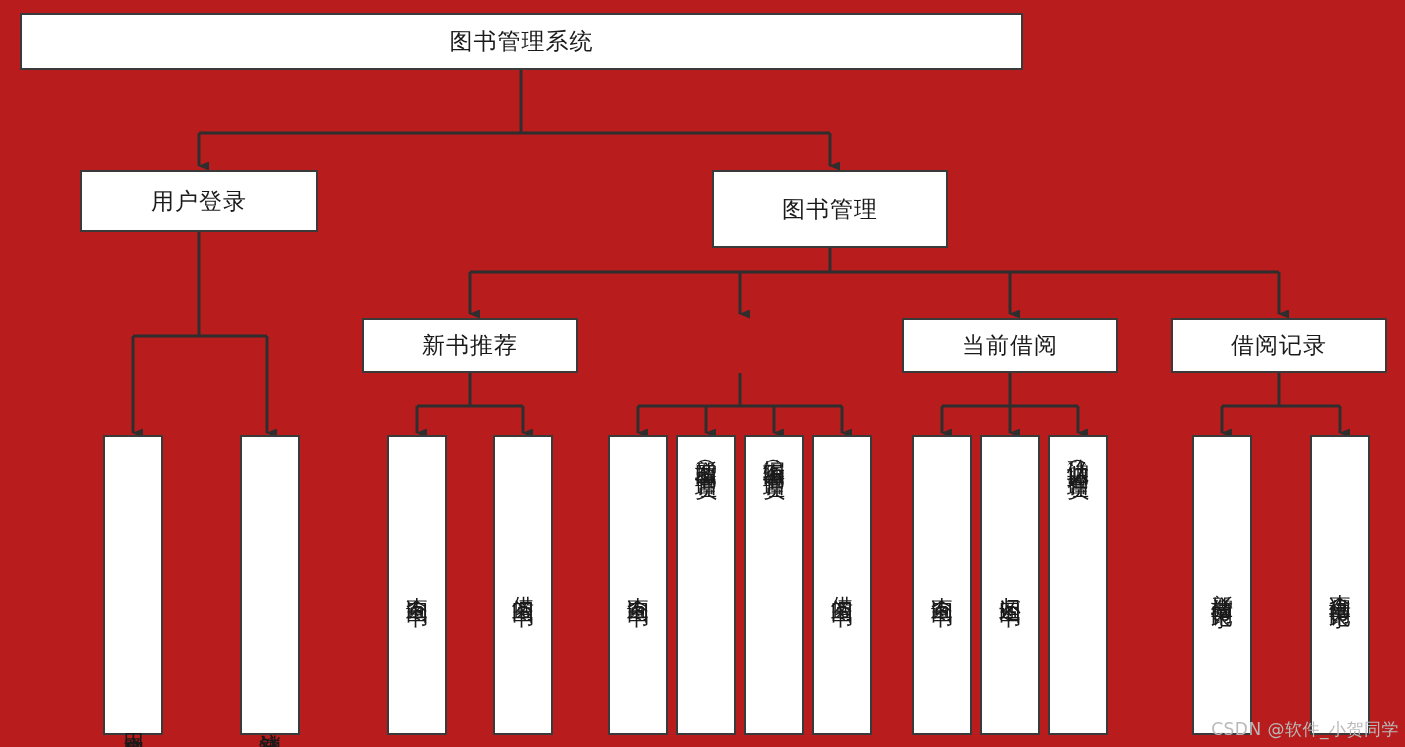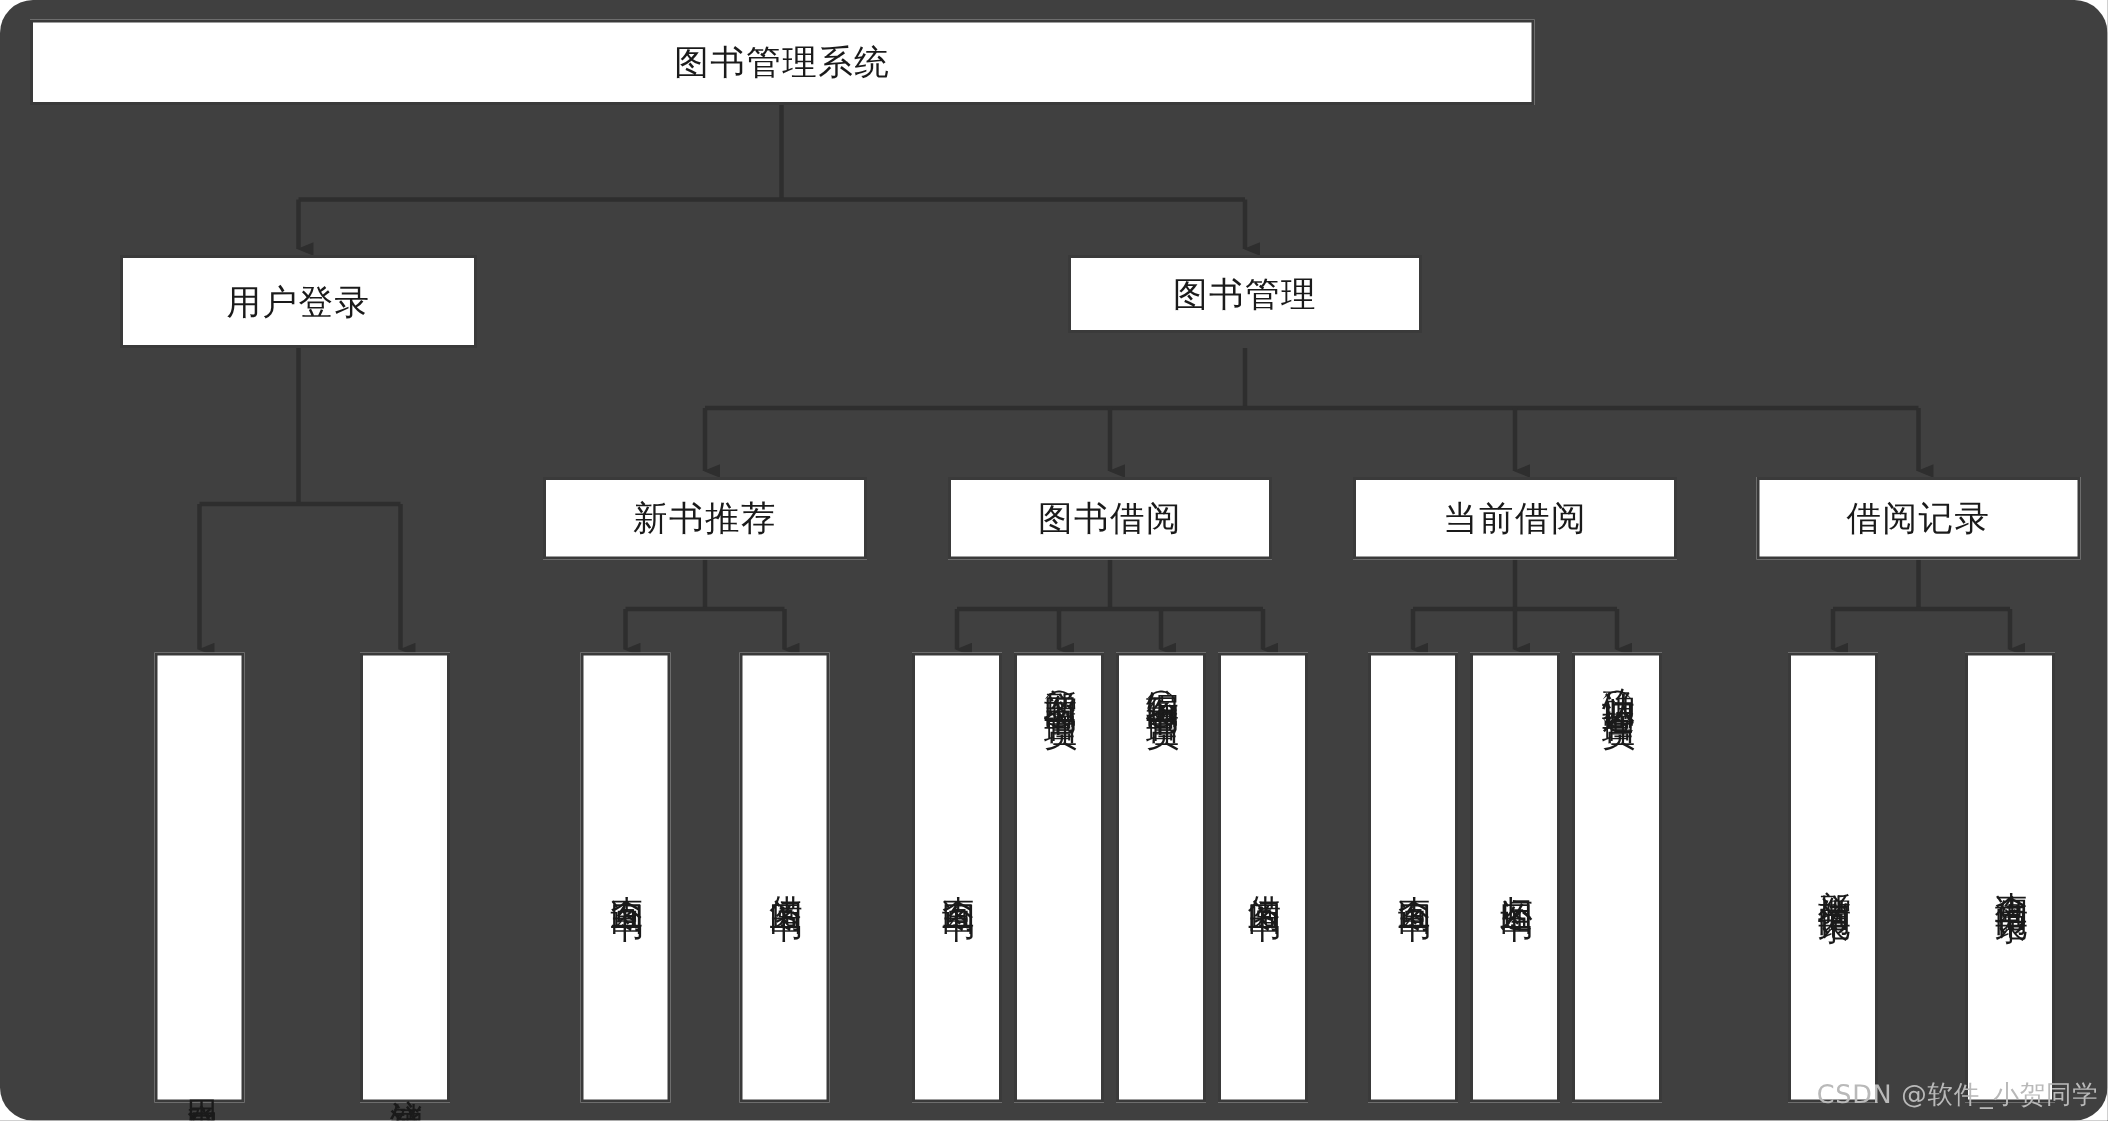--- a/index.html
+++ b/index.html
@@ -8,23 +8,22 @@
     padding: 0;
     background: #ffffff;
   }
   body {
     font-family: "DejaVu Sans", "Liberation Sans", sans-serif;
   }
   #canvas {
     position: relative;
     width: 1405px;
     height: 747px;
-    background: #404040;
+    background: #b91c1c;
     overflow: hidden;
-    border-radius: 22px;
   }
   #edges {
     position: absolute;
     left: 0;
     top: 0;
     width: 1405px;
     height: 747px;
     pointer-events: none;
   }
   .node {
@@ -134,31 +133,28 @@
   </svg>
 
   <div class="node h" style="left:20px; top:13px; width:1003px; height:57px;">
     <span>图书管理系统</span>
   </div>
 
   <div class="node h" style="left:80px; top:170px; width:238px; height:62px;">
     <span>用户登录</span>
   </div>
 
-  <div class="node h" style="left:712px; top:170px; width:236px; height:52px;">
+  <div class="node h" style="left:712px; top:170px; width:236px; height:78px;">
     <span>图书管理</span>
   </div>
 
   <div class="node h" style="left:362px; top:318px; width:216px; height:55px;">
     <span>新书推荐</span>
   </div>
 
-  <div class="node h" style="left:632px; top:318px; width:216px; height:55px;">
-    <span>图书借阅</span>
-  </div>
 
   <div class="node h" style="left:1171px; top:318px; width:216px; height:55px;">
     <span>借阅记录</span>
   </div>
 
   <div class="node h" style="left:902px; top:318px; width:216px; height:55px;">
     <span>当前借阅</span>
   </div>
 
   <div class="node v" style="left:103px; top:435px; width:60px; height:300px;">

